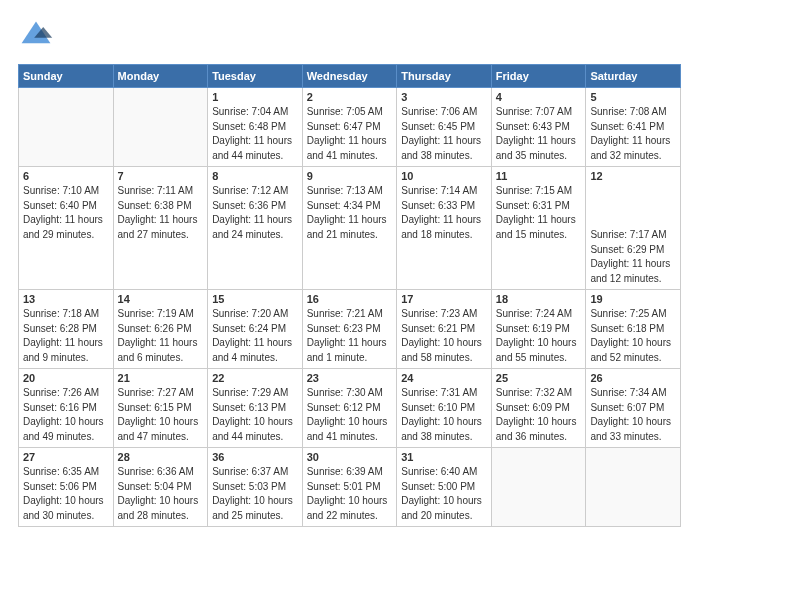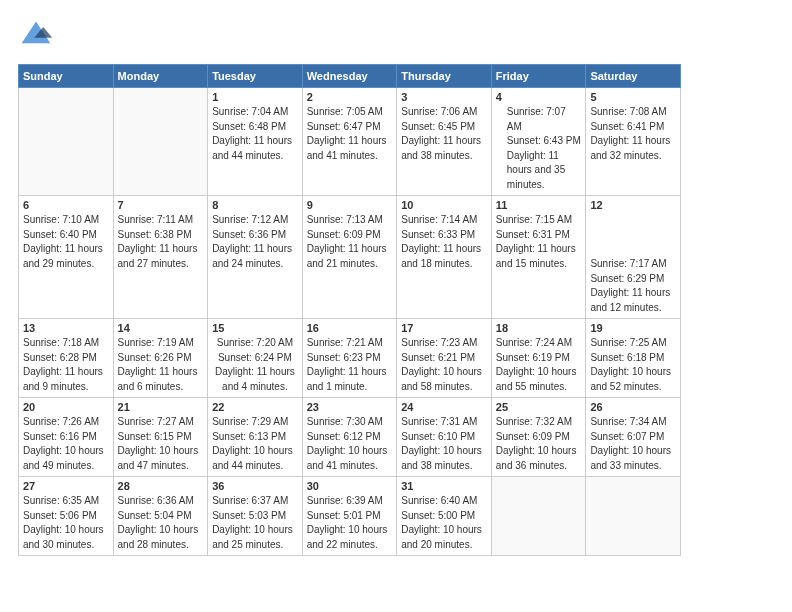--- a/index.html
+++ b/index.html
@@ -145,21 +145,21 @@
 Daylight: 11 hours and 41 minutes.</div>
           </td>
           <td>
             <span class="day-number">3</span>
             <div class="day-info" style="white-space: pre-line;">Sunrise: 7:06 AM
 Sunset: 6:45 PM
 Daylight: 11 hours and 38 minutes.</div>
           </td>
           <td>
             <span class="day-number">4</span>
-            <div class="day-info" style="white-space: pre-line; margin-left: 11px;">Sunrise: 7:07 AM
+            <div class="day-info" style="white-space: pre-line;">Sunrise: 7:07 AM
 Sunset: 6:43 PM
 Daylight: 11 hours and 35 minutes.</div>
           </td>
           <td>
             <span class="day-number">5</span>
             <div class="day-info" style="white-space: pre-line;">Sunrise: 7:08 AM
 Sunset: 6:41 PM
 Daylight: 11 hours and 32 minutes.</div>
           </td>
         </tr>
@@ -178,21 +178,21 @@
           </td>
           <td>
             <span class="day-number">8</span>
             <div class="day-info" style="white-space: pre-line;">Sunrise: 7:12 AM
 Sunset: 6:36 PM
 Daylight: 11 hours and 24 minutes.</div>
           </td>
           <td>
             <span class="day-number">9</span>
             <div class="day-info" style="white-space: pre-line;">Sunrise: 7:13 AM
-Sunset: 6:09 PM
+Sunset: 4:34 PM
 Daylight: 11 hours and 21 minutes.</div>
           </td>
           <td>
             <span class="day-number">10</span>
             <div class="day-info" style="white-space: pre-line;">Sunrise: 7:14 AM
 Sunset: 6:33 PM
 Daylight: 11 hours and 18 minutes.</div>
           </td>
           <td>
             <span class="day-number">11</span>
@@ -215,21 +215,21 @@
 Daylight: 11 hours and 9 minutes.</div>
           </td>
           <td>
             <span class="day-number">14</span>
             <div class="day-info" style="white-space: pre-line;">Sunrise: 7:19 AM
 Sunset: 6:26 PM
 Daylight: 11 hours and 6 minutes.</div>
           </td>
           <td>
             <span class="day-number">15</span>
-            <div class="day-info" style="white-space: pre-line; text-align: center;">Sunrise: 7:20 AM
+            <div class="day-info" style="white-space: pre-line;">Sunrise: 7:20 AM
 Sunset: 6:24 PM
 Daylight: 11 hours and 4 minutes.</div>
           </td>
           <td>
             <span class="day-number">16</span>
             <div class="day-info" style="white-space: pre-line;">Sunrise: 7:21 AM
 Sunset: 6:23 PM
 Daylight: 11 hours and 1 minute.</div>
           </td>
           <td>

